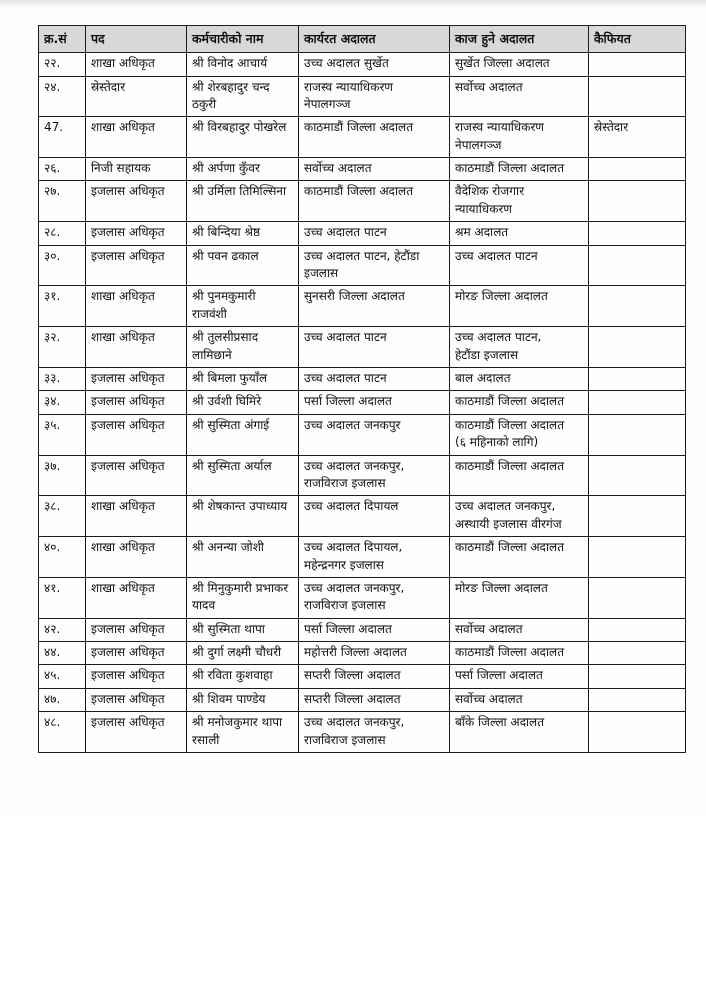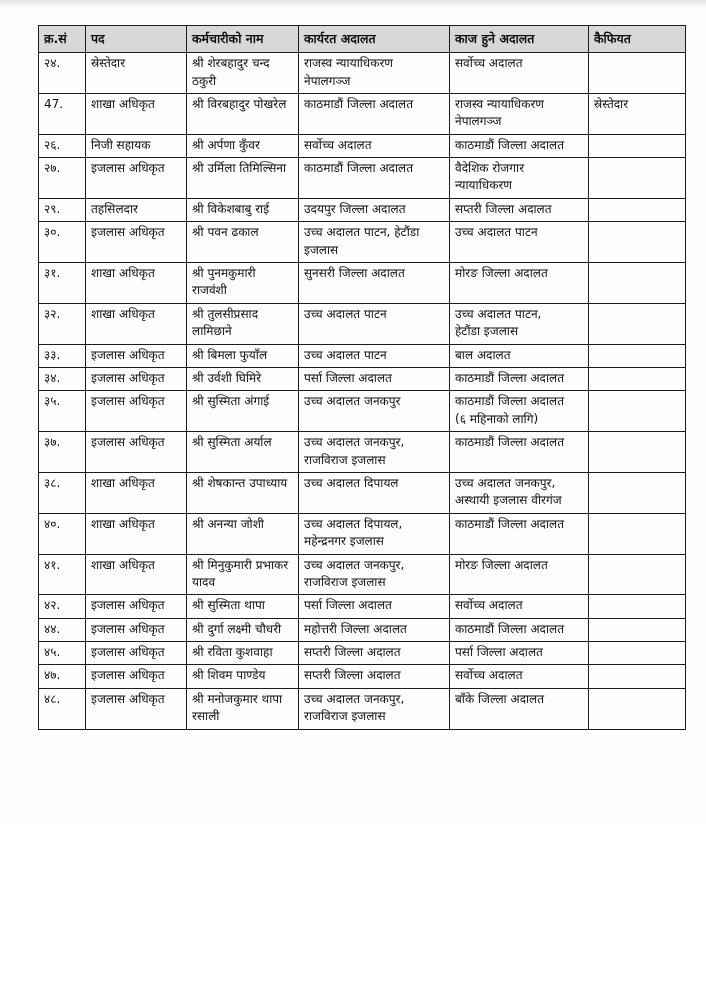--- a/index.html
+++ b/index.html
@@ -70,20 +70,28 @@
         <th>क्र.सं</th>
         <th>पद</th>
         <th>कर्मचारीको नाम</th>
         <th>कार्यरत  अदालत</th>
         <th>काज हुने अदालत</th>
         <th>कैफियत</th>
       </tr>
     </thead>
     <tbody>
         <tr>
+          <td>२२.</td>
+          <td>शाखा अधिकृत</td>
+          <td>श्री विनोद आचार्य</td>
+          <td>उच्च अदालत सुर्खेत</td>
+          <td>सुर्खेत जिल्ला अदालत</td>
+          <td></td>
+        </tr>
+        <tr>
           <td>२४.</td>
           <td>स्रेस्तेदार</td>
           <td>श्री शेरबहादुर चन्द
 ठकुरी</td>
           <td>राजस्व न्यायाधिकरण
 नेपालगञ्ज</td>
           <td>सर्वोच्च अदालत</td>
           <td></td>
         </tr>
         <tr>
@@ -106,25 +114,25 @@
         <tr>
           <td>२७.</td>
           <td>इजलास अधिकृत</td>
           <td>श्री उर्मिला तिमिल्सिना</td>
           <td>काठमाडौं जिल्ला अदालत</td>
           <td>वैदेशिक रोजगार
 न्यायाधिकरण</td>
           <td></td>
         </tr>
         <tr>
-          <td>२९.</td>
-          <td>तहसिलदार</td>
-          <td>श्री विकेशबाबु राई</td>
-          <td>उदयपुर जिल्ला अदालत</td>
-          <td>सप्तरी जिल्ला अदालत</td>
+          <td>२८.</td>
+          <td>इजलास अधिकृत</td>
+          <td>श्री बिन्दिया श्रेष्ठ</td>
+          <td>उच्च अदालत पाटन</td>
+          <td>श्रम अदालत</td>
           <td></td>
         </tr>
         <tr>
           <td>३०.</td>
           <td>इजलास अधिकृत</td>
           <td>श्री पवन ढकाल</td>
           <td>उच्च अदालत पाटन, हेटौंडा
 इजलास</td>
           <td>उच्च अदालत पाटन</td>
           <td></td>

